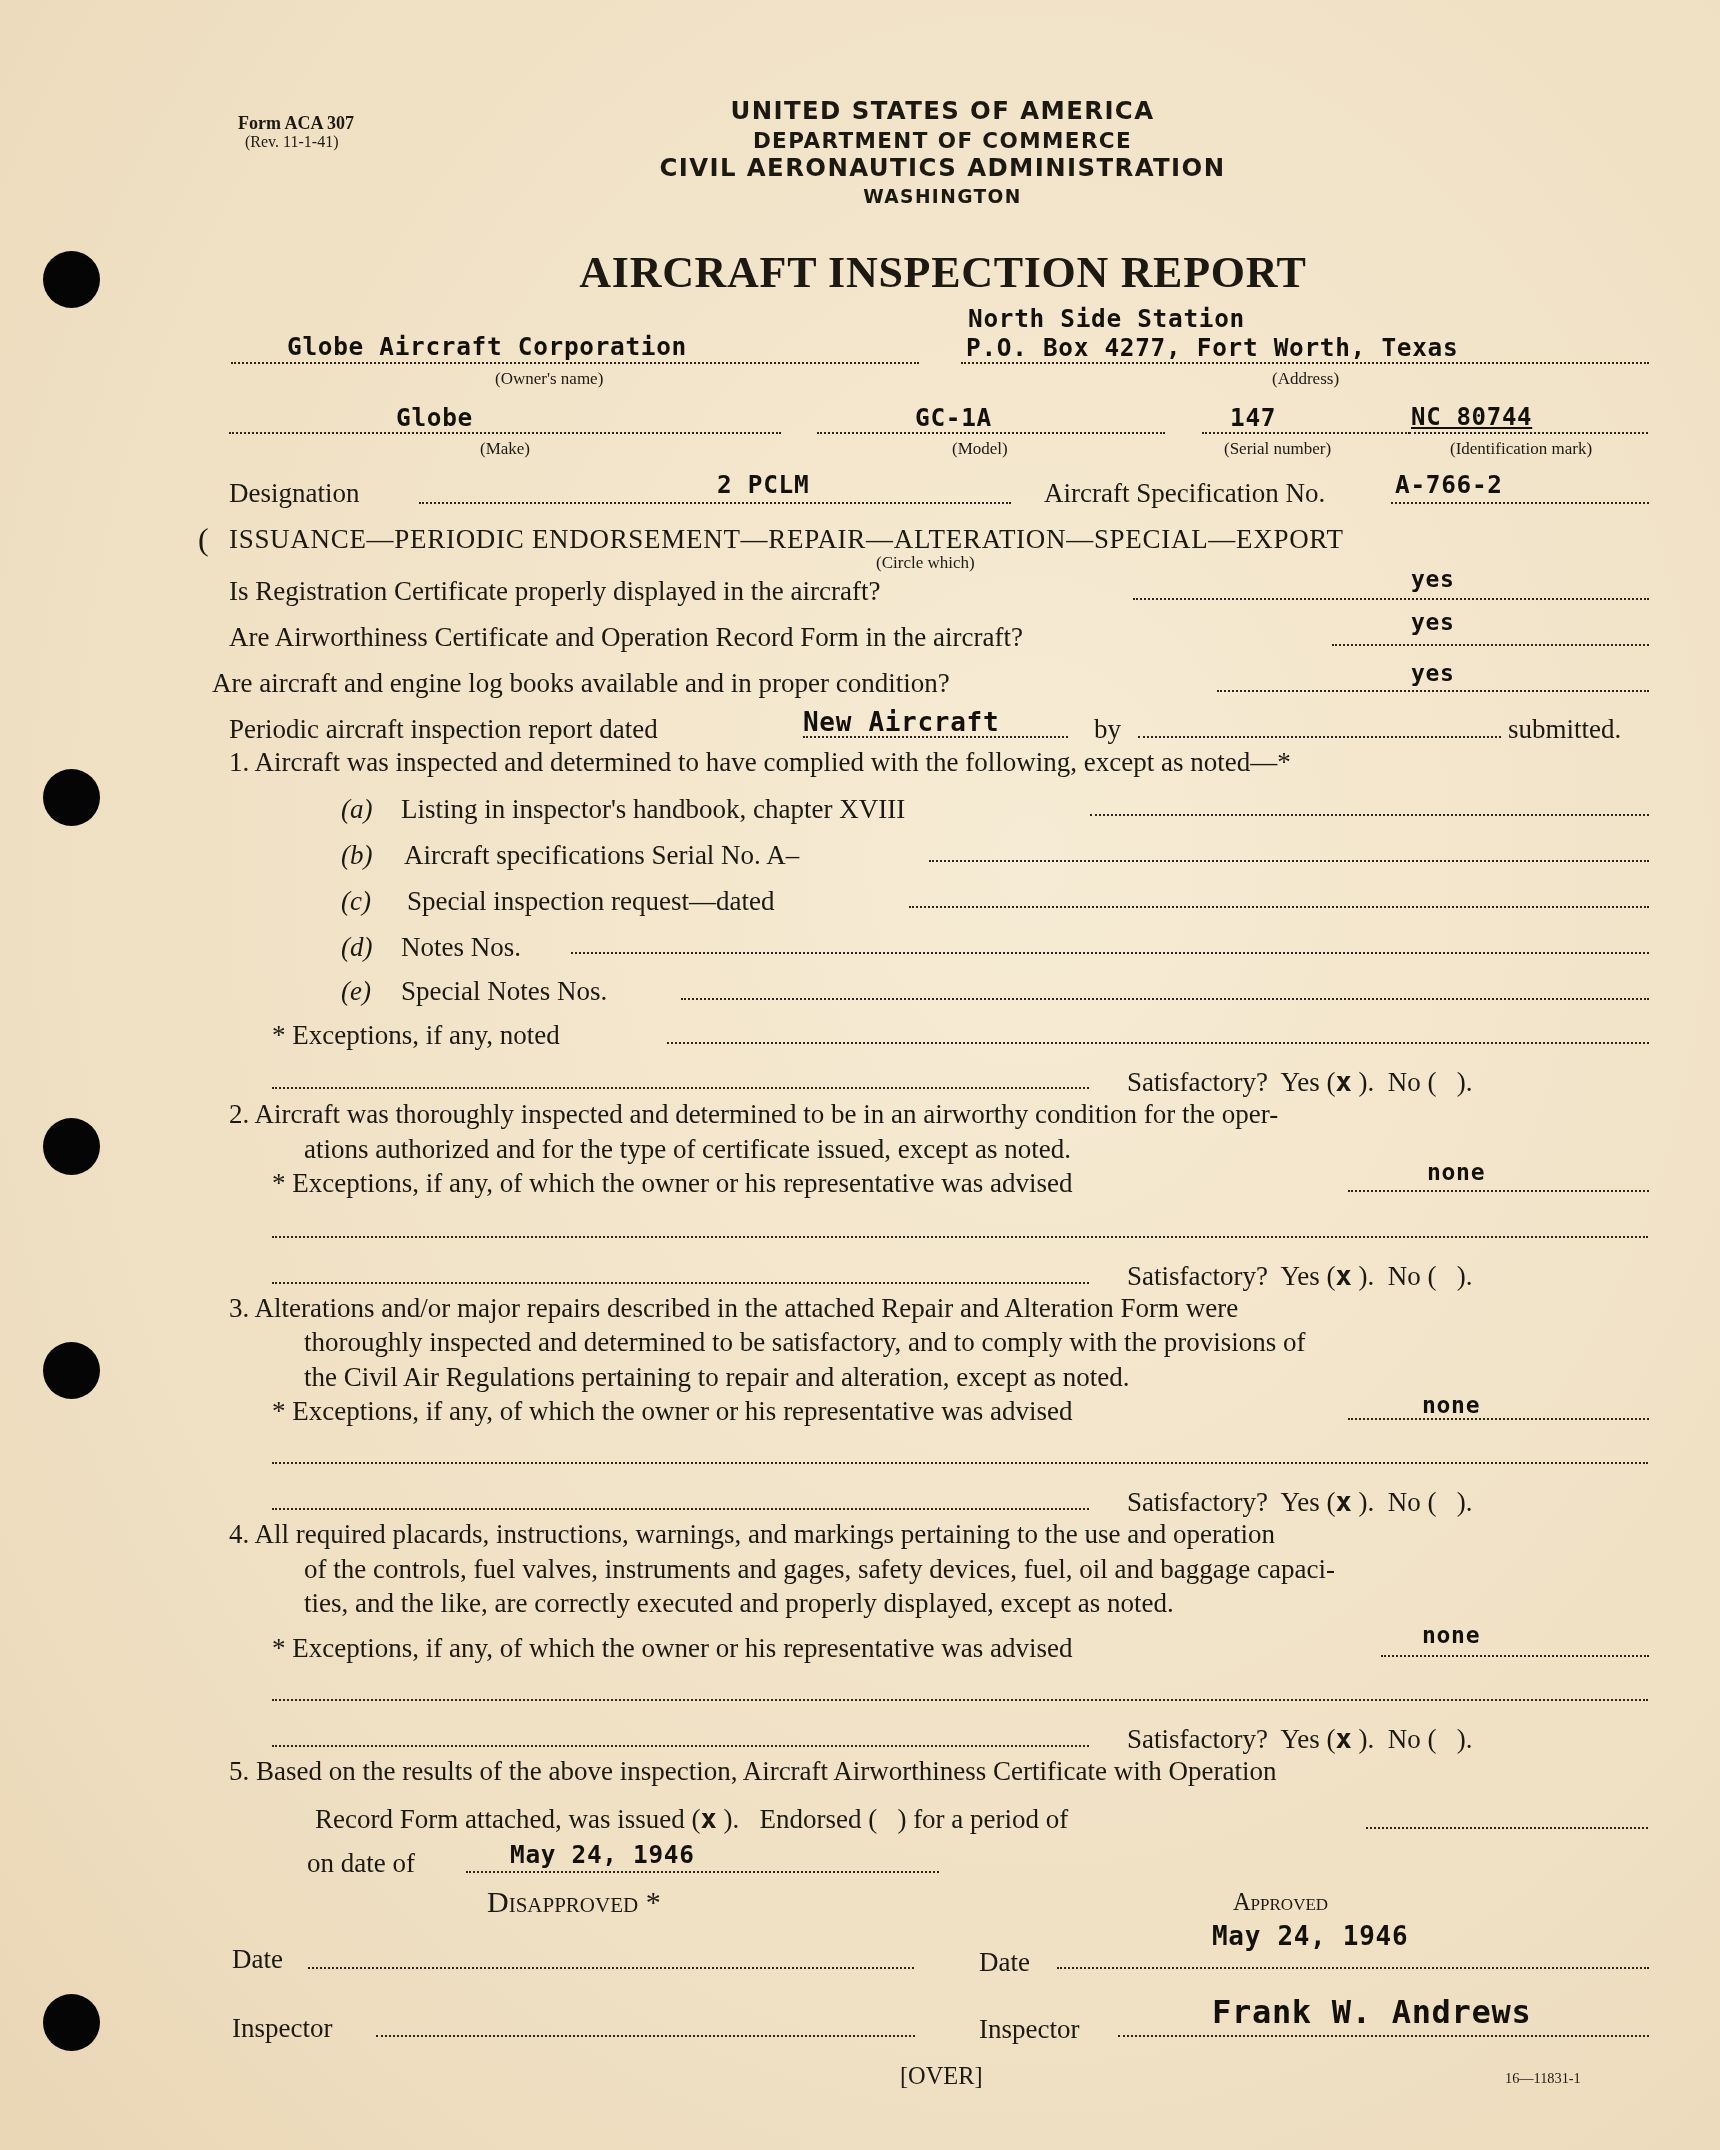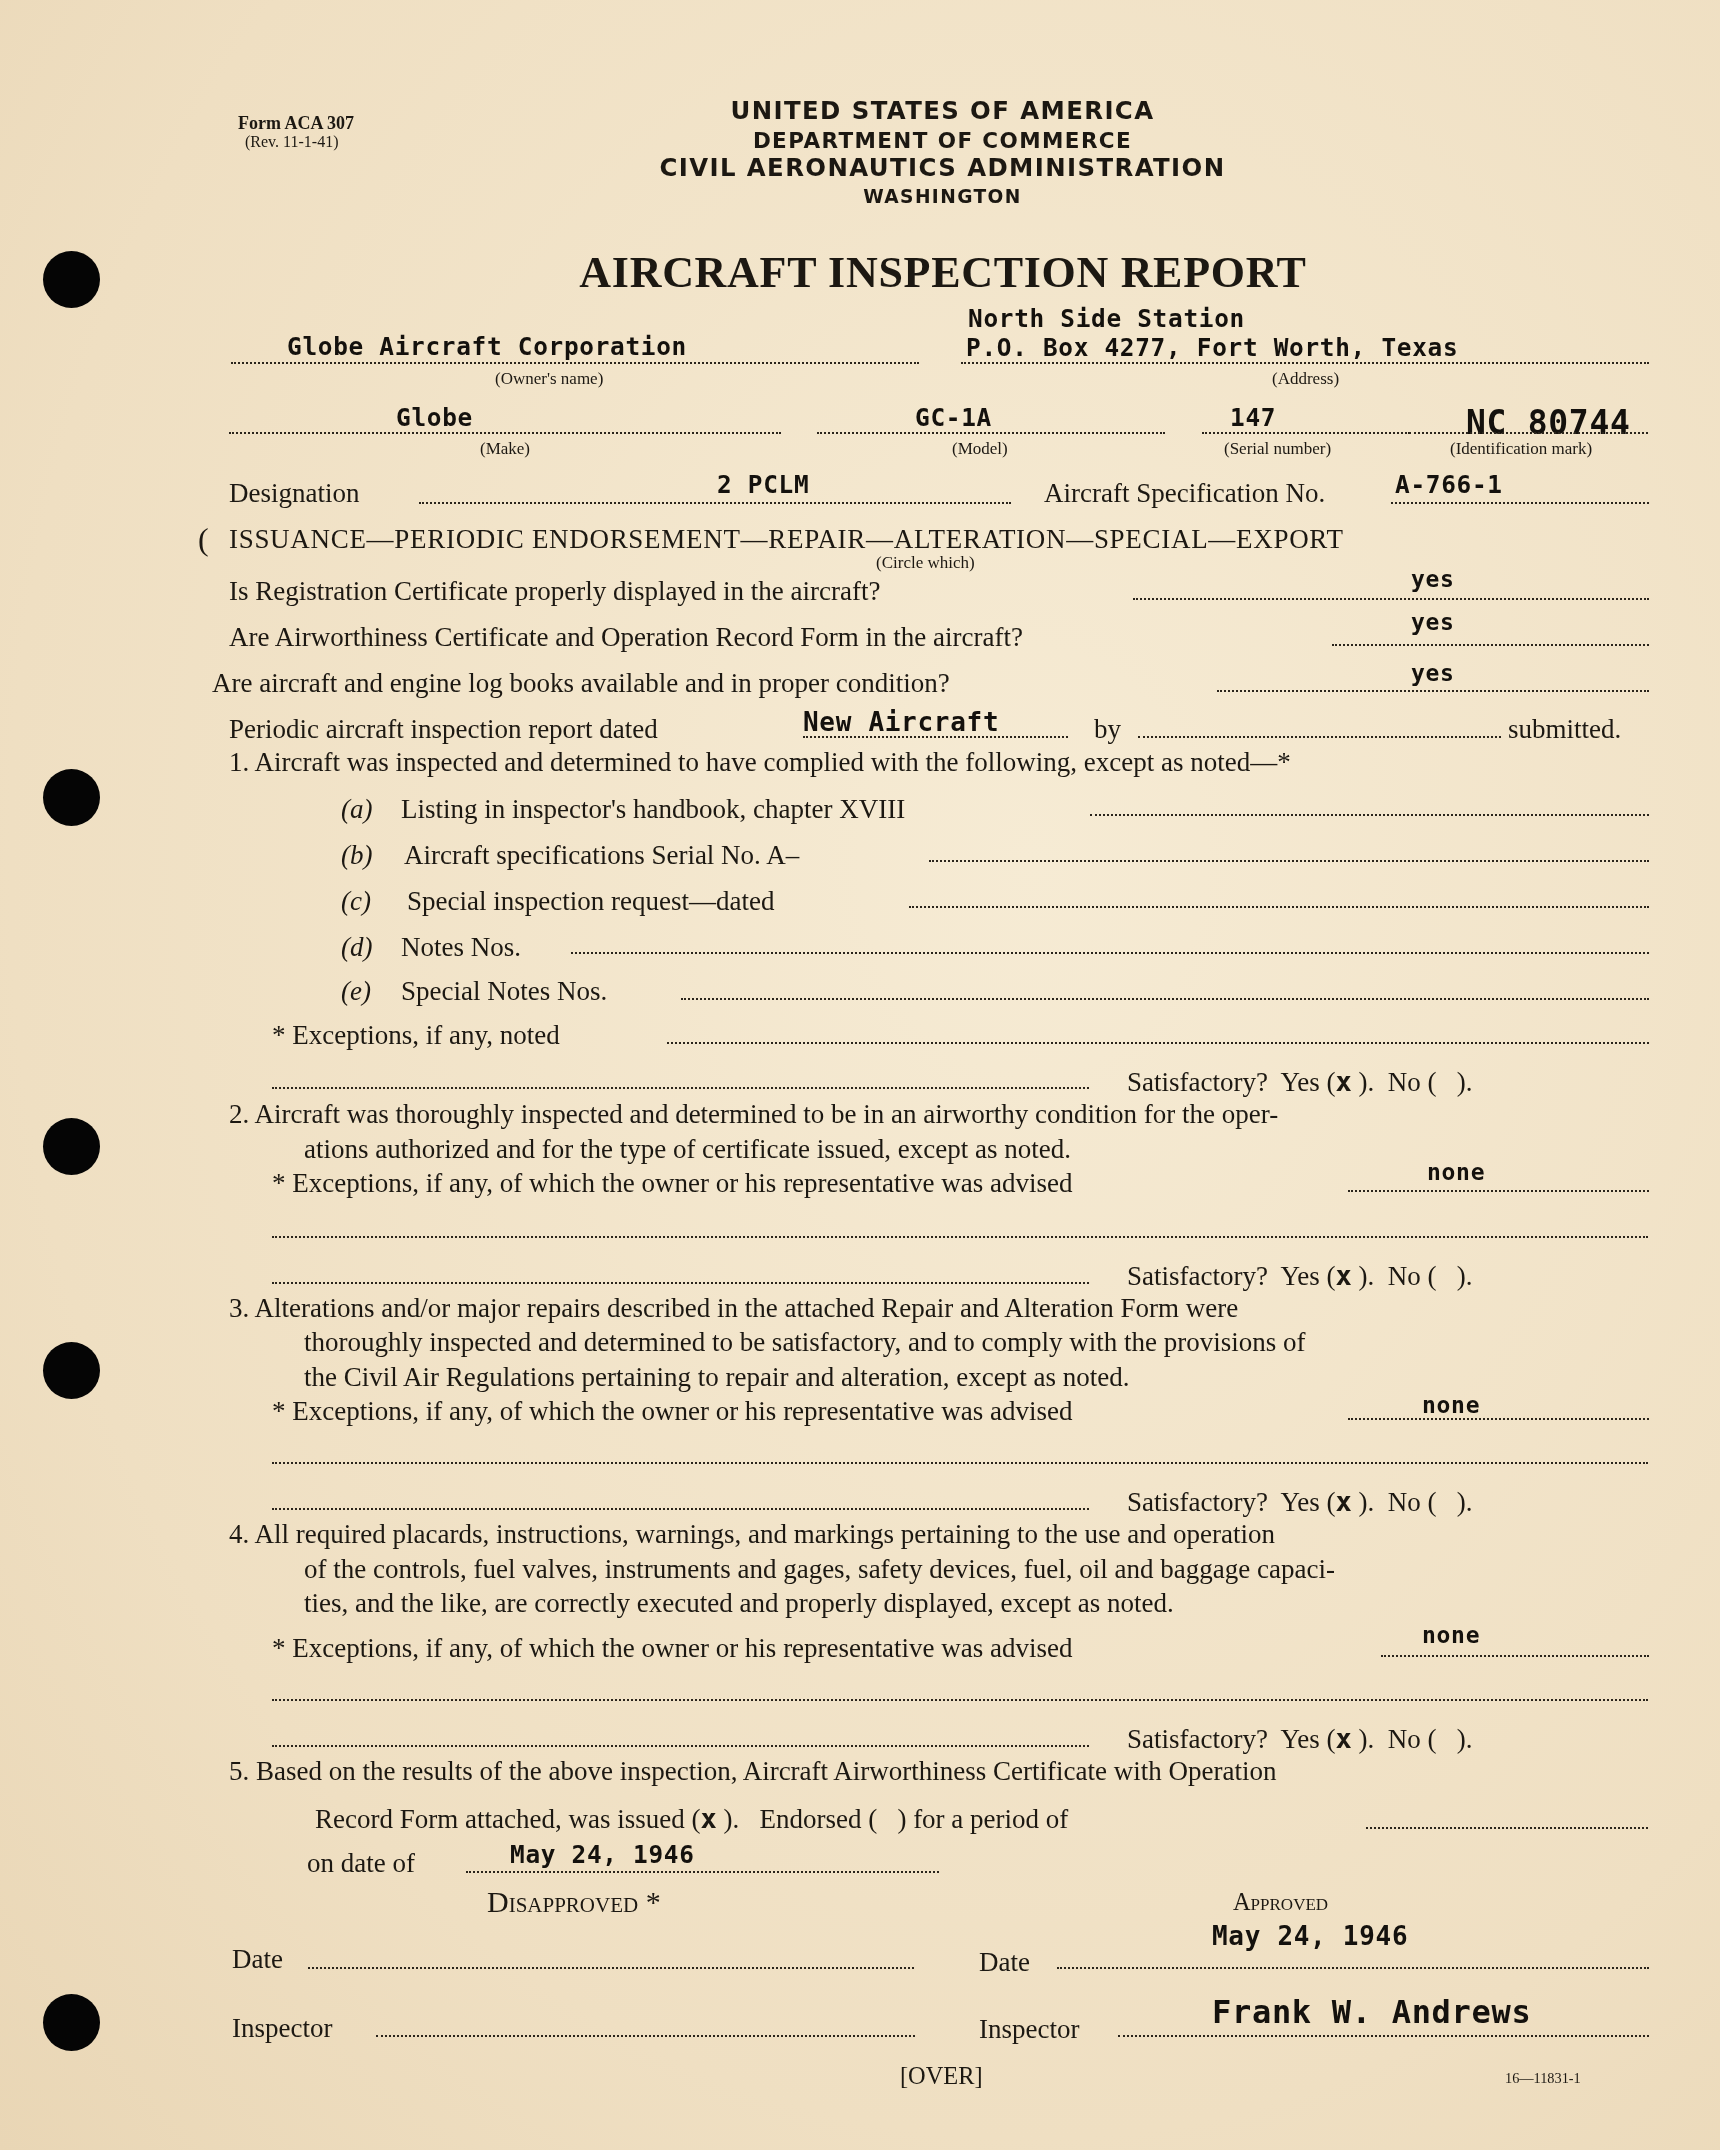--- a/index.html
+++ b/index.html
@@ -54,29 +54,29 @@
 <div class="abs cap" style="left:480px;top:439px;">(Make)</div>
 
 <div class="abs type" style="left:915px;top:403px;font-size:24.4px;">GC-1A</div>
 <div class="dots" style="left:817px;top:432px;width:348px;"></div>
 <div class="abs cap" style="left:952px;top:439px;">(Model)</div>
 
 <div class="abs type" style="left:1230px;top:403px;font-size:24.4px;">147</div>
 <div class="dots" style="left:1202px;top:432px;width:208px;"></div>
 <div class="abs cap" style="left:1224px;top:439px;">(Serial number)</div>
 
-<div class="abs type" style="left:1466px;top:403px;font-size:33px;">NC 80744</div>
+<div class="abs type" style="left:1411px;top:403px;font-size:24px;text-decoration:underline;">NC 80744</div>
 <div class="dots" style="left:1409px;top:432px;width:239px;"></div>
 <div class="abs cap" style="left:1450px;top:439px;">(Identification mark)</div>
 
 <div class="abs lbl" style="left:229px;top:477px;">Designation</div>
 <div class="abs type" style="left:717px;top:470px;font-size:24.4px;">2 PCLM</div>
 <div class="dots" style="left:419px;top:502px;width:592px;"></div>
 <div class="abs lbl" style="left:1044px;top:477px;">Aircraft Specification No.</div>
-<div class="abs type" style="left:1395px;top:470px;font-size:24.4px;">A-766-1</div>
+<div class="abs type" style="left:1395px;top:470px;font-size:24.4px;">A-766-2</div>
 <div class="dots" style="left:1391px;top:502px;width:258px;"></div>
 
 <div class="abs lbl" style="left:198px;top:523px;font-size:32px;">(</div>
 <div class="abs lbl" style="left:229px;top:523px;letter-spacing:0.7px;">ISSUANCE—PERIODIC ENDORSEMENT—REPAIR—ALTERATION—SPECIAL—EXPORT</div>
 <div class="abs cap" style="left:876px;top:553px;">(Circle which)</div>
 
 <div class="abs lbl" style="left:229px;top:575px;">Is Registration Certificate properly displayed in the aircraft?</div>
 <div class="abs type" style="left:1411px;top:566px;font-size:23px;">yes</div>
 <div class="dots" style="left:1133px;top:598px;width:516px;"></div>
 

